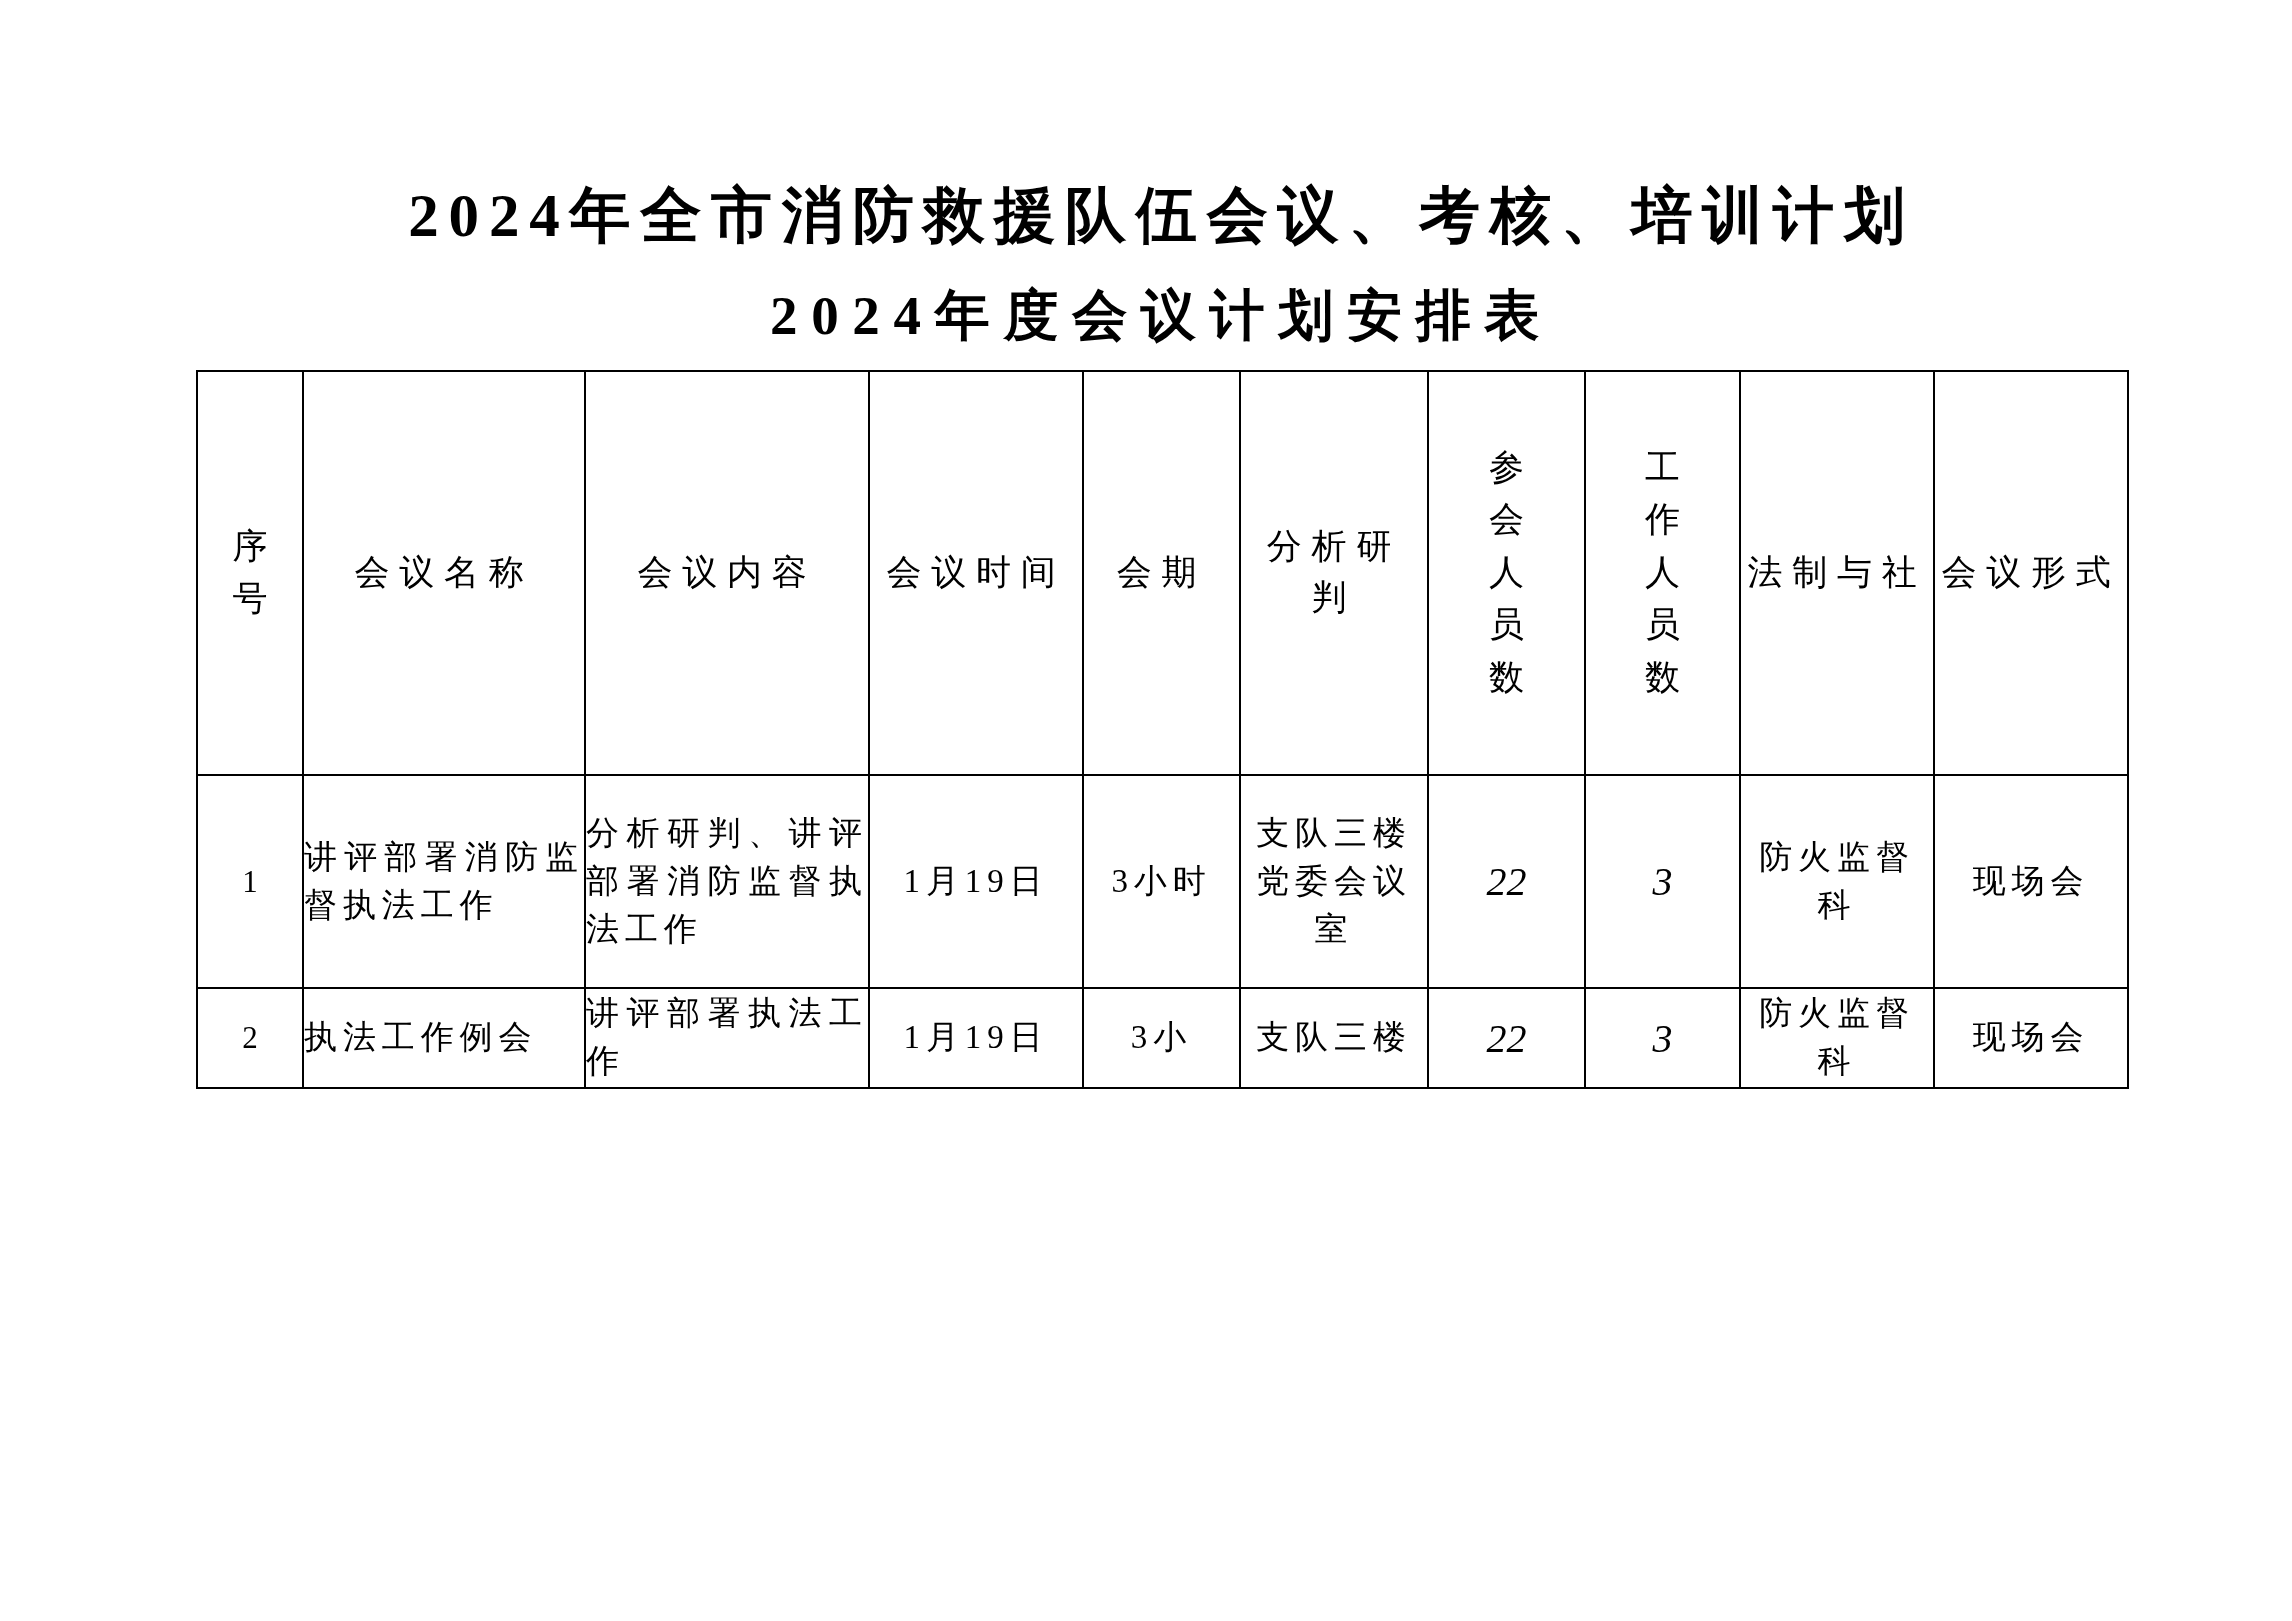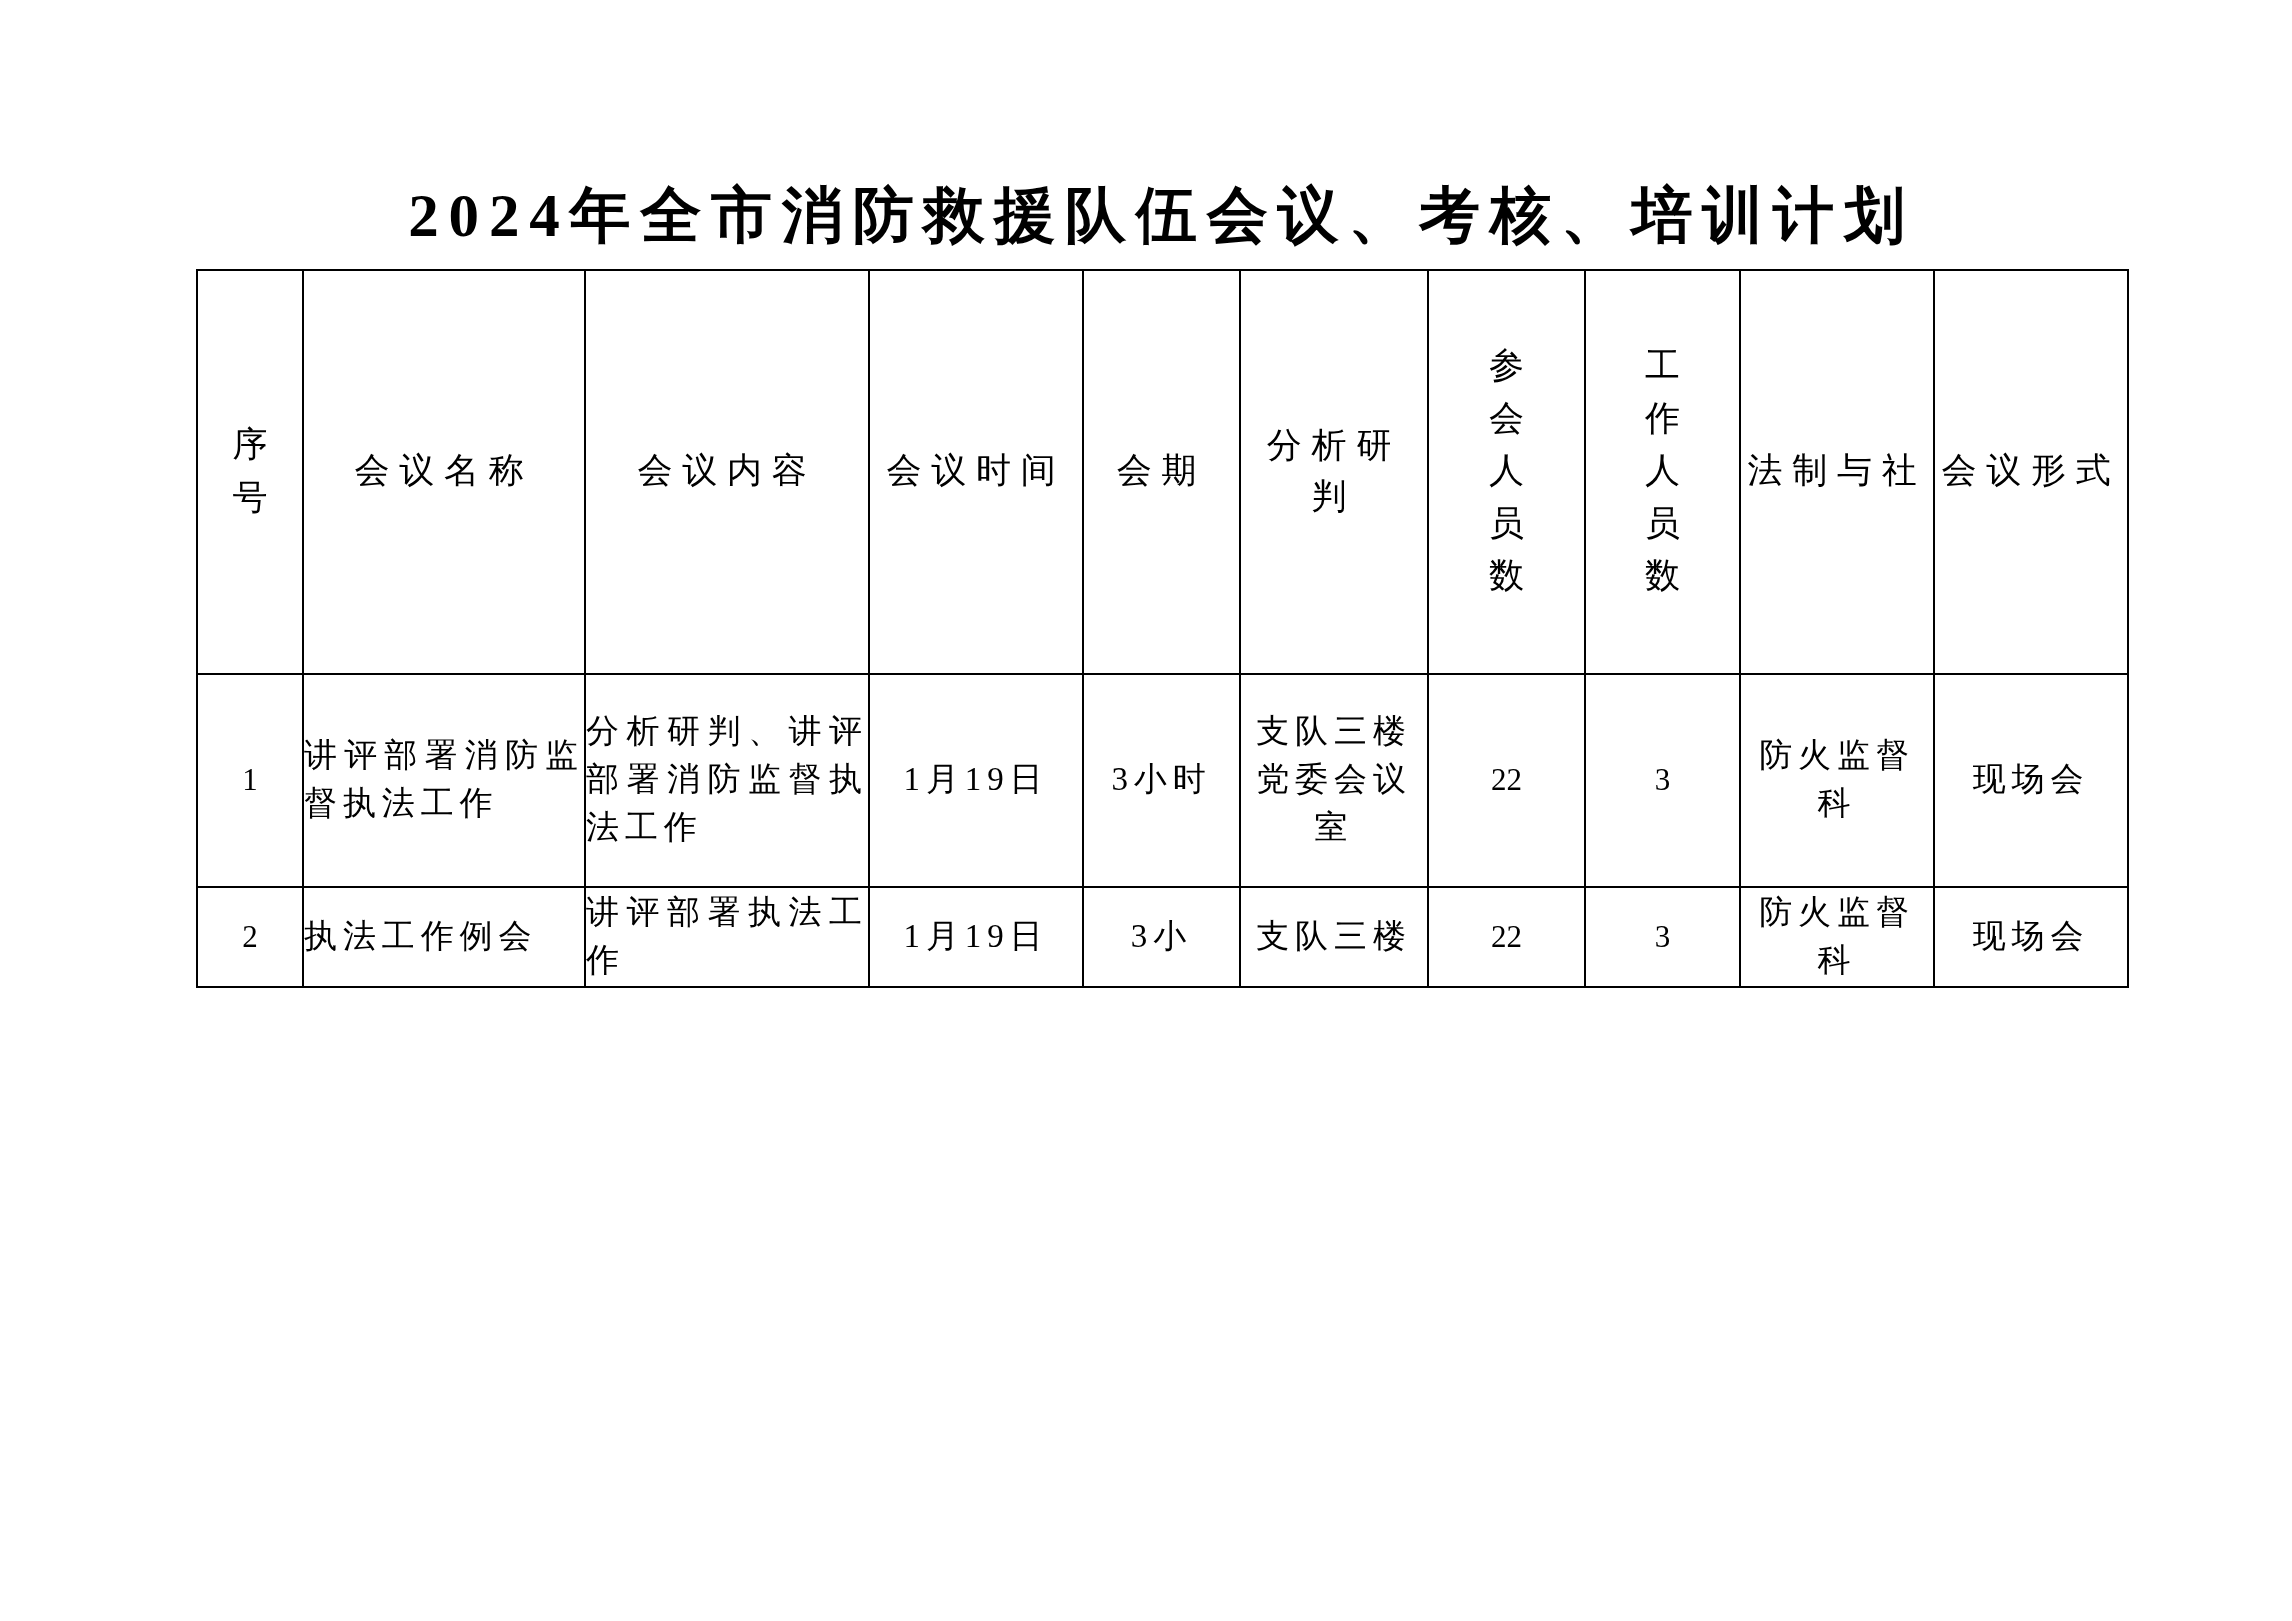--- a/index.html
+++ b/index.html
@@ -110,21 +110,22 @@
   }
   .cell-center {
     text-align: center;
     font-size: 33px;
     line-height: 1.45;
     letter-spacing: 5.9px;
     padding: 9.8px 7.8px;
   }
   .cell-num-small {
     text-align: center;
-    font-size: 31px;
+    font-size: 40px;
+    font-style: italic;
   }
   .row-1 td { height: 211px; }
   .row-2 td { height: 98px; }
 
   
   col.c0 { width: 106px; }
   col.c1 { width: 282px; }
   col.c2 { width: 284px; }
   col.c3 { width: 214px; }
   col.c4 { width: 157px; }
@@ -137,20 +138,21 @@
 </head>
 <body>
 
 <div class="page">
   <div class="inner">
 
     <div class="doc-title">2024年全市消防救援队伍会议、考核、培训计划</div>
 
 
 
+    <div class="table-title">2024年度会议计划安排表</div>
 
     <table class="plan">
       <colgroup>
         <col class="c0">
           <col class="c1">
           <col class="c2">
           <col class="c3">
           <col class="c4">
         <col class="c5">
           <col class="c6">

